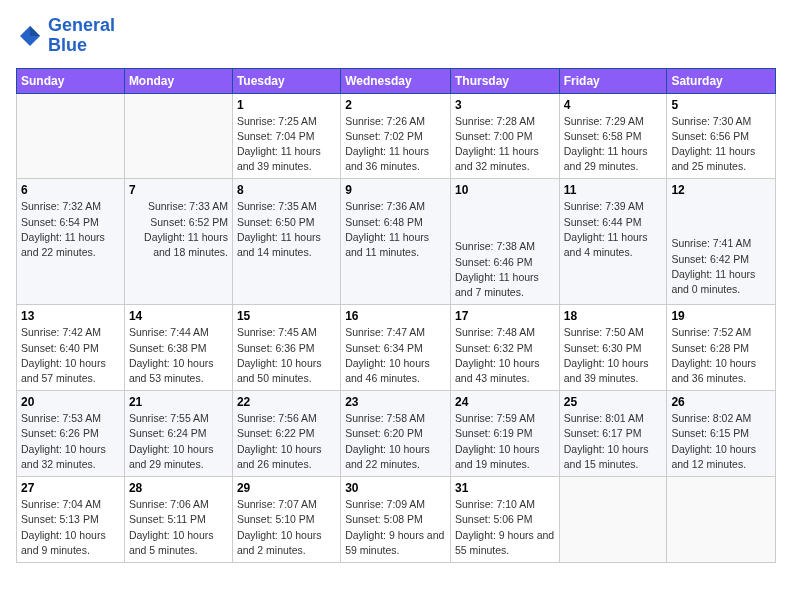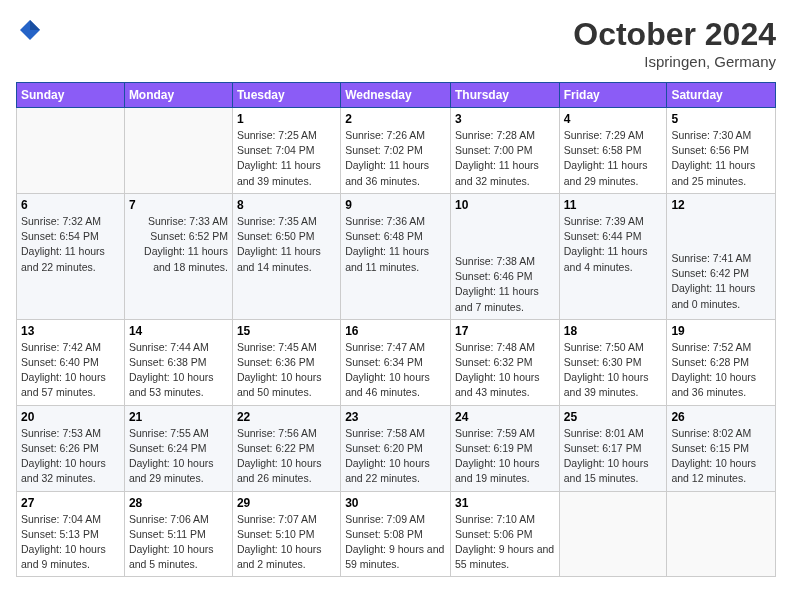--- a/index.html
+++ b/index.html
@@ -88,24 +88,24 @@
   </style>
 </head>
 <body>
 
 <div class="header">
   <div class="logo">
     <svg class="logo-icon" viewBox="0 0 28 28">
       <polygon points="14,4 24,14 14,24 4,14" fill="#2563c7"></polygon>
       <polygon points="14,4 24,14 14,14" fill="#1a4fa0"></polygon>
     </svg>
-  </div>
-  <div class="title-block">
-    <div class="month-title">October 2024</div>
-    <div class="location">Ispringen, Germany</div>
+    <div class="logo-text">
+      <div><span>General</span></div>
+      <div><span style="color:#2563c7">Blue</span></div>
+    </div>
   </div>
 </div>
 
 <table>
   <thead>
     <tr>
     <th>Sunday</th>
         <th>Monday</th>
         <th>Tuesday</th>
         <th>Wednesday</th>

